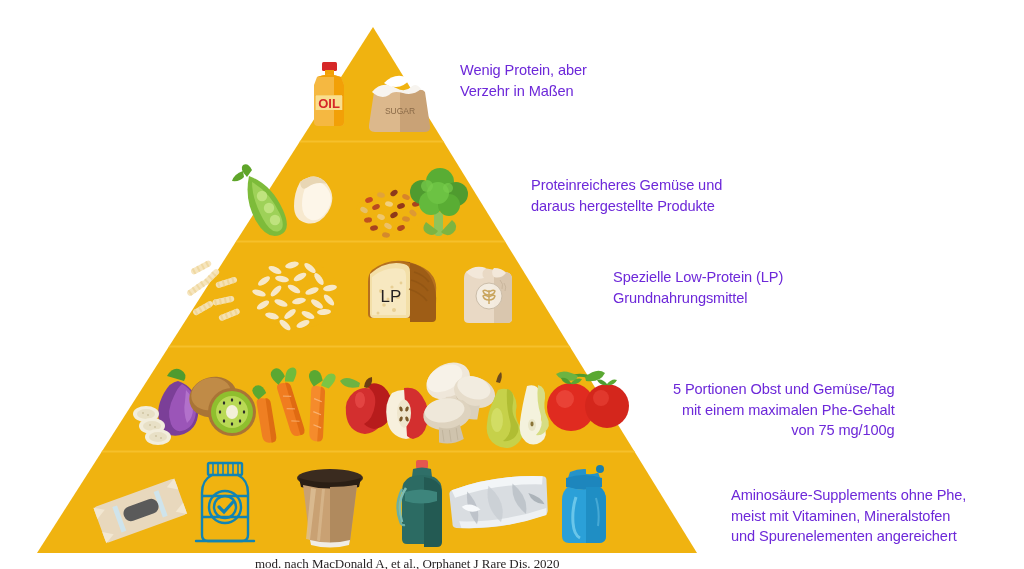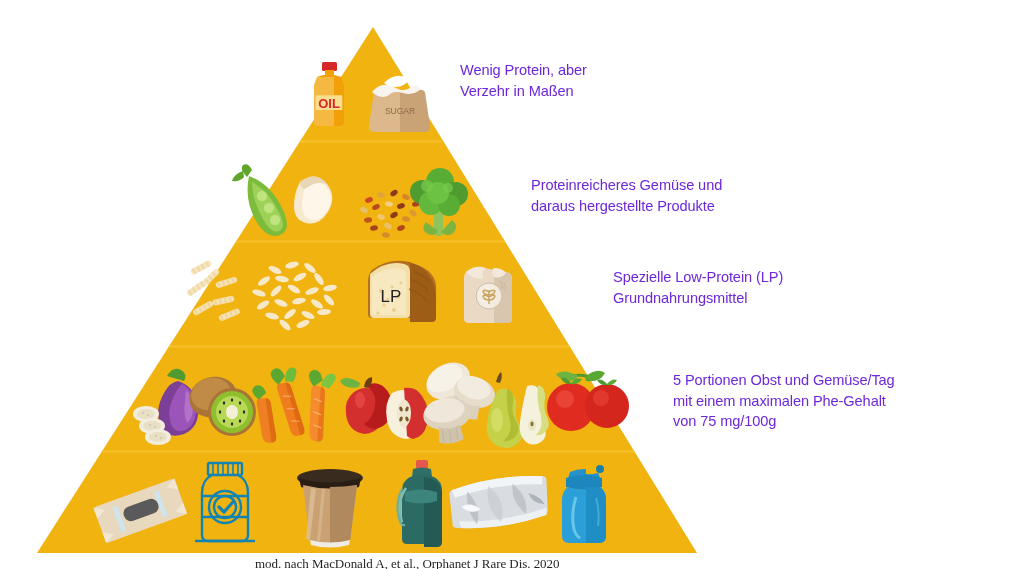--- a/index.html
+++ b/index.html
@@ -499,20 +499,23 @@
 
   <div class="label" style="left:460px; top:60px;">Wenig Protein, aber
 Verzehr in Maßen</div>
 
   <div class="label" style="left:531px; top:175px;">Proteinreicheres Gemüse und
 daraus hergestellte Produkte</div>
 
   <div class="label" style="left:613px; top:267px;">Spezielle Low-Protein (LP)
 Grundnahrungsmittel</div>
 
-  <div class="label" style="left:673px; top:370px;">5 Portionen Obst und Gemüse/Tag
+  <div class="label" style="left:673px; top:379px;text-align:right;">5 Portionen Obst und Gemüse/Tag
 mit einem maximalen Phe-Gehalt
 von 75 mg/100g</div>
 
+  <div class="label" style="left:731px; top:485px;">Aminosäure-Supplements ohne Phe,
+meist mit Vitaminen, Mineralstofen
+und Spurenelementen angereichert</div>
 
   <div class="cite" style="left:255px; top:556px;">mod. nach MacDonald A, et al., Orphanet J Rare Dis. 2020</div>
 
 </div>
 
 </body></html>

